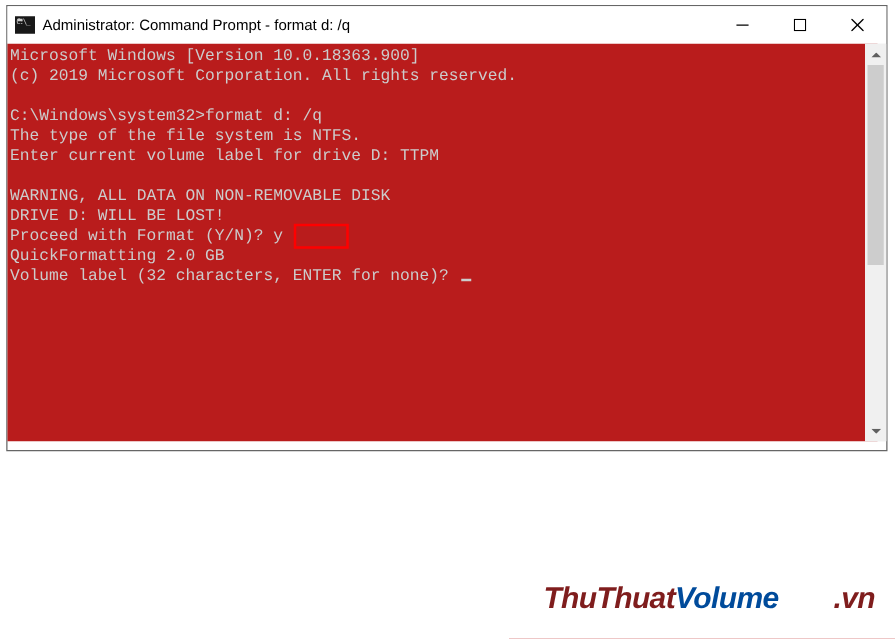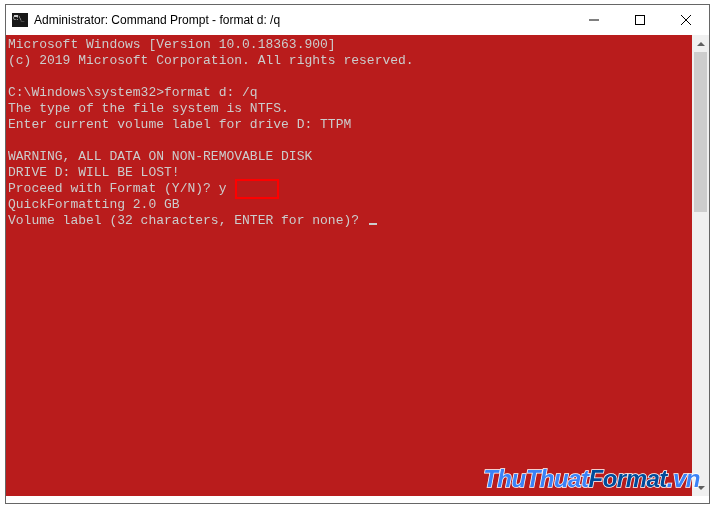--- a/index.html
+++ b/index.html
@@ -13,21 +13,21 @@
       background: #fff;
       font-family: "Segoe UI", Tahoma, sans-serif;
       position: relative;
       overflow: hidden;
     }
     .window {
       position: absolute;
       top: 4px;
       left: 5px;
       width: 705px;
-      height: 500px;
+      height: 357px;
       background: #fff;
       border: 1px solid #666;
       display: flex;
       flex-direction: column;
     }
     .titlebar {
       height: 30px;
       background: #fff;
       display: flex;
       align-items: center;
@@ -155,23 +155,24 @@
       bottom: 18px;
       right: 16px;
       font-family: Arial, "Segoe UI", sans-serif;
       font-size: 24px;
       font-weight: 900;
       font-style: italic;
       letter-spacing: -0.5px;
       pointer-events: none;
     }
     .watermark .red {
-      color: #3b82f6;
+      color: #7f1d1d;
       -webkit-text-stroke: 1.5px #fff;
       paint-order: stroke fill;
+      margin-left: 44px;
     }
     .watermark .blue {
       color: #004b9b;
       -webkit-text-stroke: 1.5px #fff;
       paint-order: stroke fill;
     }
   </style>
 </head>
 <body>
 
@@ -226,14 +227,14 @@
       <svg width="8" height="4" viewBox="0 0 8 4">
           <path d="M0 0 L4 4 L8 0 Z" fill="#606060"></path>
         </svg>
     </div>
   </div>
 
   <div class="highlight-box" id="highlight" style="top: 174px; left: 229px; width: 44px; height: 20px;"></div>
 </div>
 
 <div class="watermark">
-  <span class="red">ThuThuat</span><span class="blue">Format</span><span class="red">.vn</span>
+  <span class="red">ThuThuat</span><span class="blue">Volume</span><span class="red">.vn</span>
 </div>
 
 </body></html>

